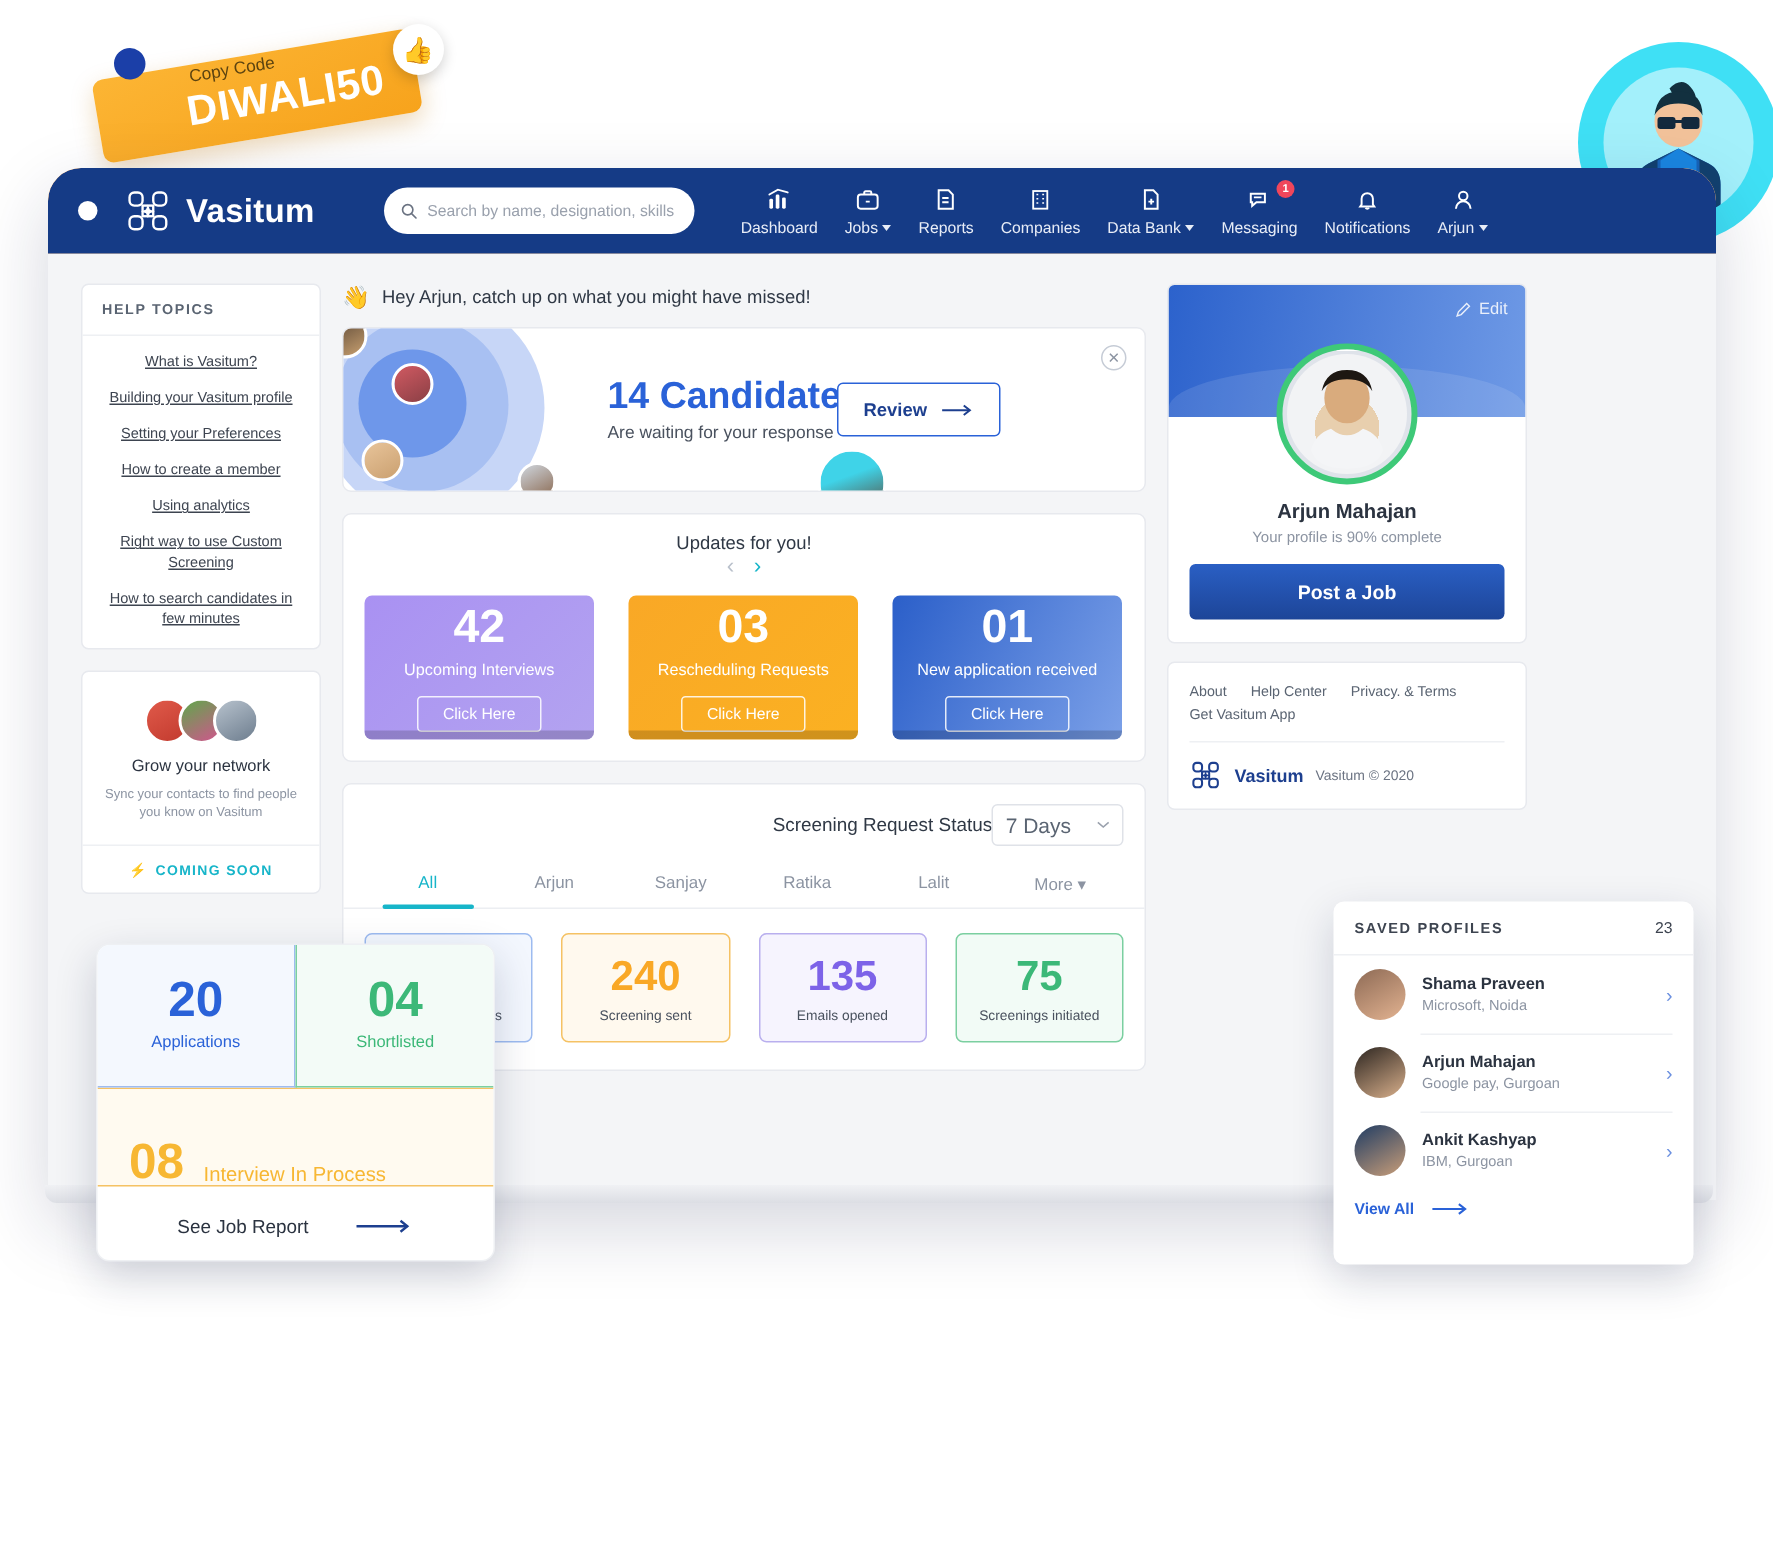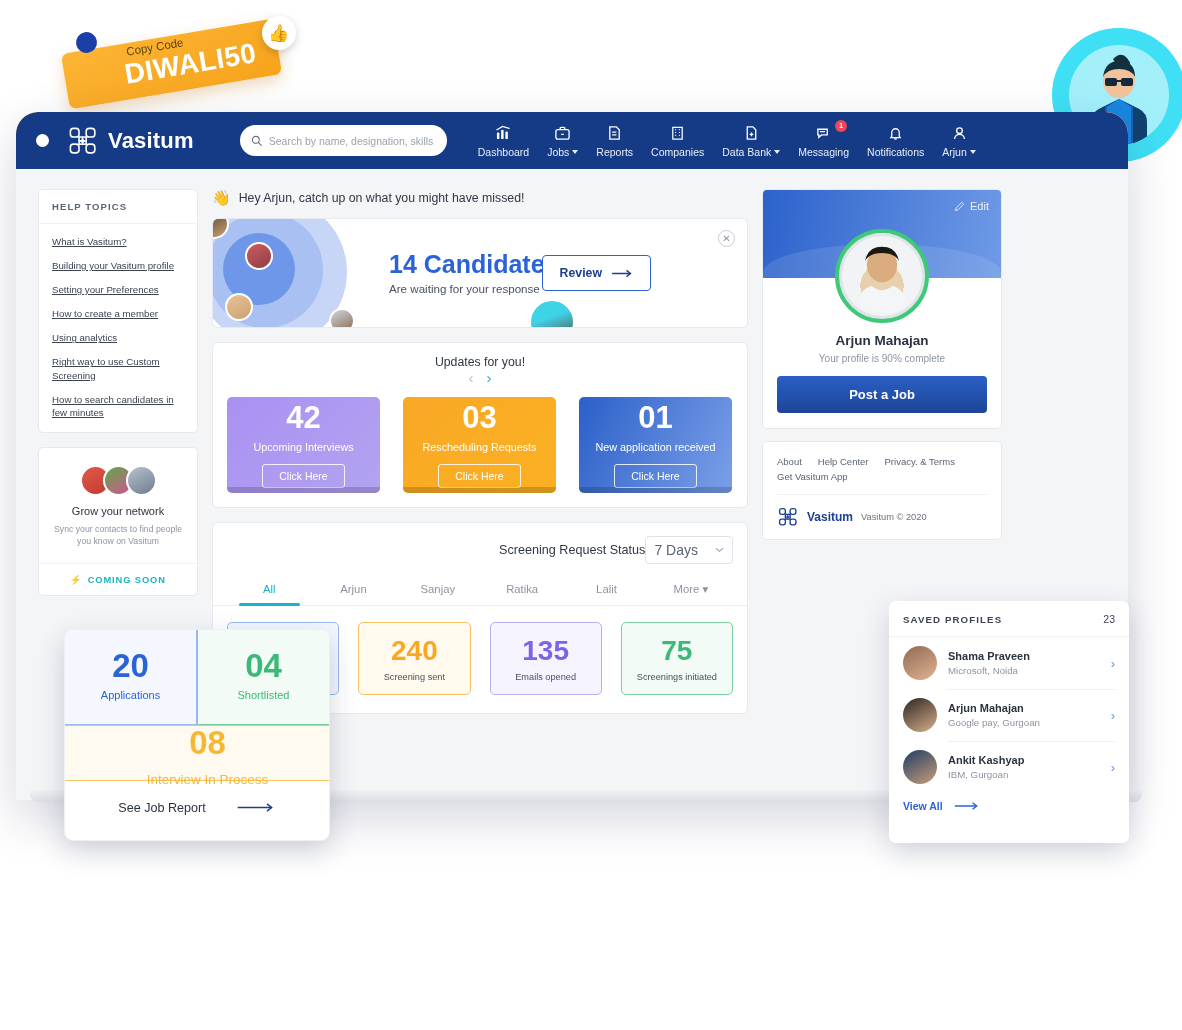--- a/index.html
+++ b/index.html
@@ -6,21 +6,21 @@
   html, body {
     width: 1182px; height: 1030px;
     background: #ffffff;
     font-family: "Liberation Sans", sans-serif;
     overflow: hidden;
   }
   #stage { position: relative; width: 1182px; height: 1030px; }
 
   
   .laptop {
-    position: absolute; left: 16px; top: 112px;
+    position: absolute; left: 32px; top: 112px;
     width: 1112px; height: 688px;
     background: #fdba74;
     border-radius: 22px 22px 0 0;
     box-shadow: 0 18px 50px rgba(20,30,70,.18);
     overflow: hidden;
   }
   .laptop-base {
     position: absolute; left: 30px; top: 790px;
     width: 1112px; height: 12px;
     background: linear-gradient(#f0f1f4,#dcdee4);
@@ -68,21 +68,21 @@
   
   .appbody { background: #f4f5f7; height: 631px; padding: 20px 22px 0 22px; display: flex; gap: 14px; }
 
   
   .colleft { width: 160px; flex: none; }
   .card { background: #fff; border: 1px solid #e7e9ee; border-radius: 5px; }
   .help-head {
     padding: 11px 13px; font-size: 9.5px; font-weight: 700;
     color: #5a6472; letter-spacing: 1.1px; border-bottom: 1px solid #eef0f3;
   }
-  .help-list { padding: 11px 13px 13px 13px; }
+  .help-list { padding: 11px 13px 13px 13px; text-align: center; }
   .help-list a {
     display: block; font-size: 9.7px; color: #3d4450;
     text-decoration: underline; margin-bottom: 11px; line-height: 1.35;
   }
   .help-list a:last-child { margin-bottom: 0; }
 
   .grow-card { margin-top: 14px; text-align: center; }
   .grow-inner { padding: 17px 12px 15px 12px; border-bottom: 1px solid #eef0f3; }
   .grow-avatars { display: flex; justify-content: center; margin-bottom: 9px; }
   .grow-avatars .av {
@@ -216,22 +216,22 @@
   }
   .jr-top { display: flex; height: 95px; }
   .jr-cell { flex: 1; text-align: center; padding-top: 19px; }
   .jr-a { background: #f4f8fe; border: 1px solid #9dbbf0; border-left: none; border-top: none; }
   .jr-b { background: #f3fbf7; border: 1px solid #7bcfa0; border-right: none; border-top: none; }
   .jr-cell .v { font-size: 33px; font-weight: 700; line-height: 1; }
   .jr-cell .l { font-size: 11px; margin-top: 7px; }
   .jr-a .v, .jr-a .l { color: #2a62d8; }
   .jr-b .v, .jr-b .l { color: #3cb878; }
   .jr-mid {
-    height: 56px; background: #fffaf0; border-top: 1px solid #f5c264; border-bottom: 1px solid #f5c264;
-    display: flex; align-items: center; gap: 13px; padding-left: 21px; flex-direction: column;
+    height: 66px; background: #fffaf0; border-top: 1px solid #f5c264; border-bottom: 1px solid #f5c264;
+    display: flex; align-items: flex-end; gap: 13px; padding-left: 21px;
   }
   .jr-mid .v { font-size: 33px; font-weight: 700; color: #f7b733; line-height: 1; }
   .jr-mid .l { font-size: 13.5px; color: #f7b733; }
   .jr-bot { height: 53px; display: flex; align-items: center; justify-content: center; gap: 30px; cursor: pointer; }
   .jr-bot .t { font-size: 12.6px; color: #2b3340; }
 
   .saved-panel {
     position: absolute; left: 889px; top: 601px; width: 240px; height: 242px;
     background: #fff; border-radius: 7px; box-shadow: 0 10px 28px rgba(20,30,70,.17); overflow: hidden;
   }

